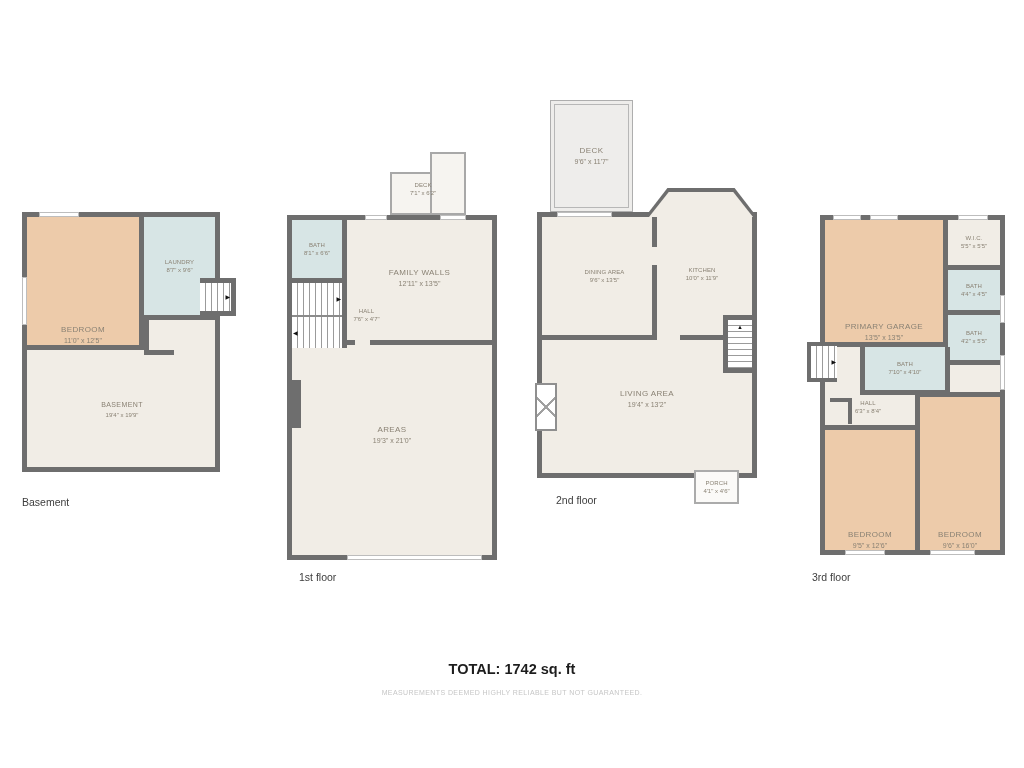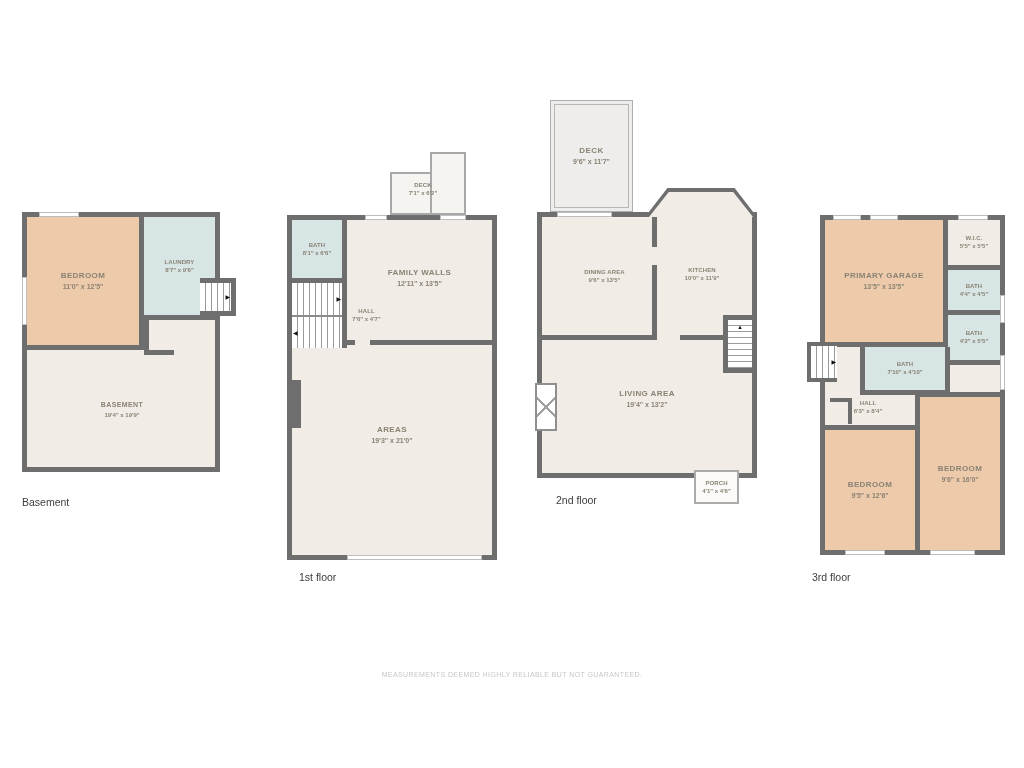--- a/index.html
+++ b/index.html
@@ -5,21 +5,21 @@
   * { box-sizing: border-box; margin: 0; padding: 0; }
   html,body { background:#fff; }
   .canvas {
     position: relative; width: 1024px; height: 768px; background: #fff;
     font-family: "Liberation Sans", "DejaVu Sans", sans-serif; overflow: hidden;
   }
   .plan { position: absolute; }
   .abs  { position: absolute; }
   .main-outline { position:absolute; border:5px solid var(--wall,#6e6e6e); background:var(--floor,#f1ede6); }
   .room { position:absolute; display:flex; align-items:center; justify-content:center; }
-  .room-label { text-align:center; color:var(--label,#8a8274); pointer-events:none;font-weight:bold; }
+  .room-label { text-align:center; color:var(--label,#8a8274); pointer-events:none; }
   .room-label.abs { position:absolute; }
   .rname { font-size:8px; line-height:10px; letter-spacing:.4px; }
   .rdims { font-size:7px; line-height:9px; margin-top:1px; }
   .sm .rname { font-size:6px; line-height:7px; letter-spacing:.1px; }
   .sm .rdims { font-size:6px; line-height:7px; margin-top:1px; }
   .wall { position:absolute; background:var(--wall,#6e6e6e); }
   .window { position:absolute; background:#fff; box-shadow: inset 0 0 0 1px #bdbdbd; }
   .stairs { position:absolute; background-color:#fff; }
   .treads-v { background-image: repeating-linear-gradient(90deg, rgba(0,0,0,0) 0 5px, #9b9b9b 5px 6px); }
   .treads-h { background-image: repeating-linear-gradient(180deg, rgba(0,0,0,0) 0 5px, #9b9b9b 5px 6px); }
@@ -41,21 +41,21 @@
       linear-gradient(-45deg, rgba(0,0,0,0) calc(50% - 1px), #a0a0a0 calc(50% - 1px), #a0a0a0 calc(50% + 1px), rgba(0,0,0,0) calc(50% + 1px)),
       #ffffff;
     border:2px solid #8f8f8f; }
   .porch { position:absolute; border:2px solid #ababab; background:#fbfaf8;
     display:flex; align-items:center; justify-content:center; }
   .caption { position:absolute; font-size:10.5px; color:#3d3d3d; }
   .summary { position:absolute; left:0; top:660px; width:100%; text-align:center; color:#1d1d1d; }
   .s-total { font-size:14.5px; font-weight:bold; line-height:18px; }
   .s-line  { font-size:13.5px; line-height:17px; }
   .s-disc  { margin-top:11px; font-size:7px; letter-spacing:.4px; color:#c6c6c6; }
-  .bg-peach { background:var(--bedroom,#edcbaa); }
+  .bg-peach { background:var(--bedroom,#edcbaa);align-items:flex-end; }
   .bg-blue  { background:var(--bath,#d7e5e5); }
   .bg-floor { background:var(--floor,#f1ede6); }
   .bw-r { border-right:5px solid var(--wall,#6e6e6e); }
   .bw-b { border-bottom:5px solid var(--wall,#6e6e6e); }
   .bw-l { border-left:5px solid var(--wall,#6e6e6e); }
   .bw-t { border-top:5px solid var(--wall,#6e6e6e); }
 </style>
 </head>
 <body>
 
@@ -247,16 +247,17 @@
       <div class="window" style="left:175px; top:75px; width:5px; height:28px;"></div>
       <div class="window" style="left:175px; top:135px; width:5px; height:35px;"></div>
     </div>
     <div class="stairs treads-v" style="left:-13px; top:127px; width:30px; height:40px; border:4px solid var(--wall,#6e6e6e); border-right:none;">
       <span class="stair-arrow r">▶</span>
     </div>
   </div>
   <div class="caption" style="left:812px; top:571px;">3rd floor</div>
 
   <div class="summary">
+    <div class="s-total">TOTAL: 1742 sq. ft</div>
     <div class="s-disc">MEASUREMENTS DEEMED HIGHLY RELIABLE BUT NOT GUARANTEED.</div>
   </div>
 
 </div>
 
 </body></html>

